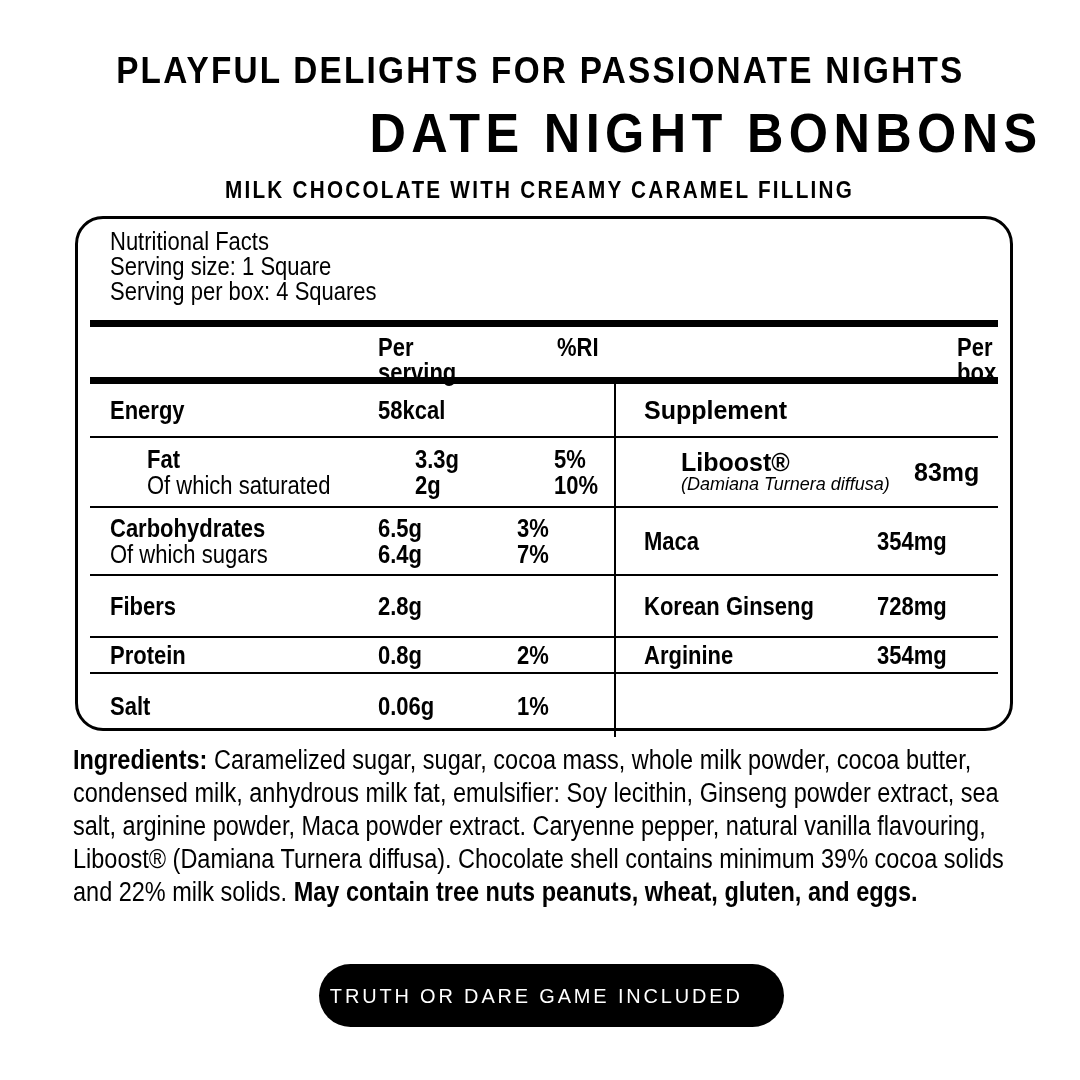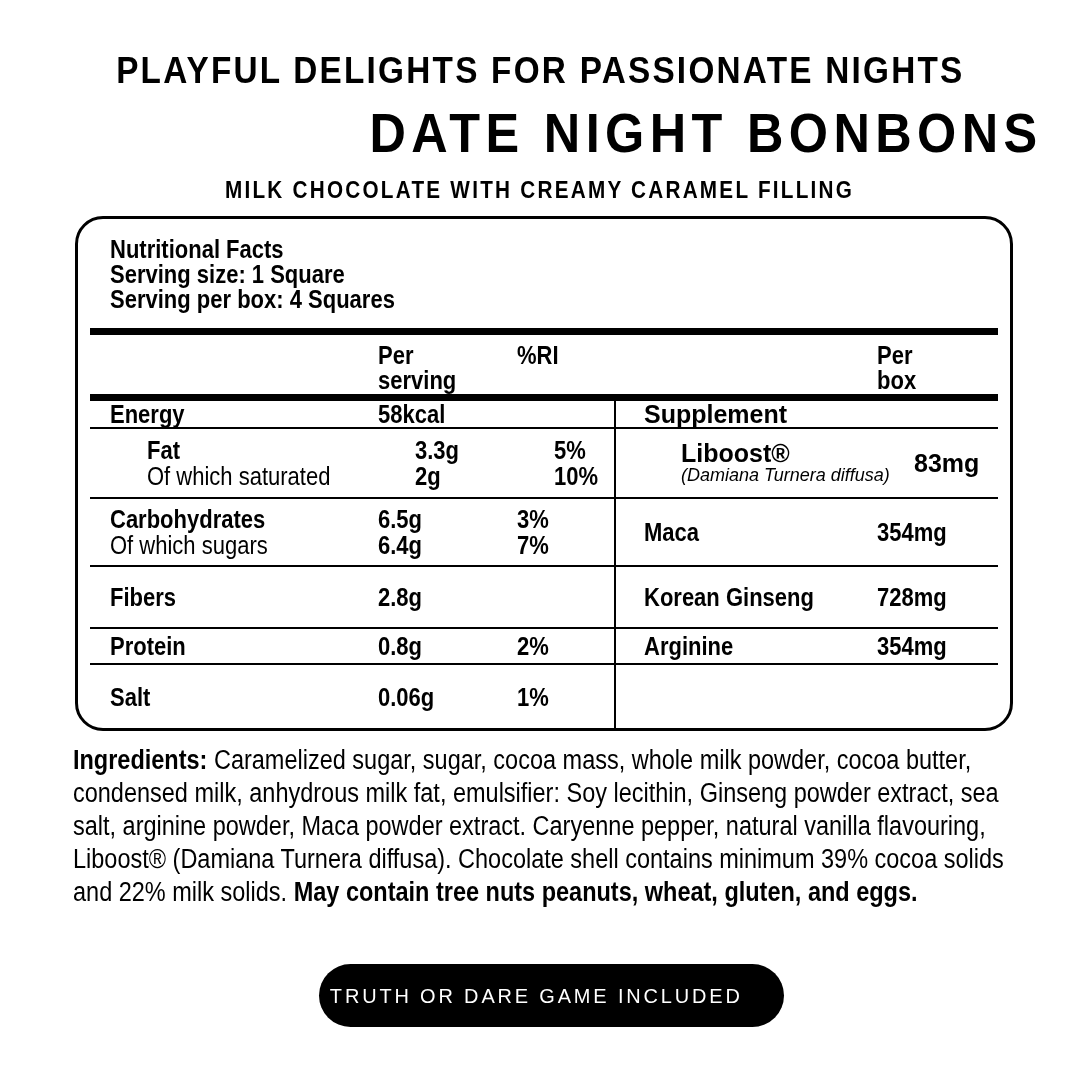--- a/index.html
+++ b/index.html
@@ -22,35 +22,35 @@
   .title    { margin-top:11px; font-size:56px; font-weight:bold; letter-spacing:6px; line-height:1.05;text-align:right; }
   .subtitle { margin-top:15px; font-size:23px; font-weight:bold; letter-spacing:2.5px; }
 
   
   .panel {
     position:absolute; top:216px; left:75px;
     width:938px; height:515px;
     border:3px solid #000; border-radius:28px;
     background:#fff;
   }
-  .panel-head { padding:18px 0 0 32px; font-size:25px; font-weight:bold; line-height:25px; }
+  .panel-head { padding:10px 0 0 32px; font-size:25px; font-weight:normal; line-height:25px; }
   .rule-thick { height:7px; background:#000; margin:0 12px; }
   .rule-thick.first { margin-top:16px; }
   .rule-thin  { height:2px; background:#000; margin:0 12px; }
 
-  .colhead { display:flex; height:59px; padding-top:8px; font-size:25px; font-weight:bold; line-height:25px; }
+  .colhead { display:flex; height:50px; padding-top:8px; font-size:25px; font-weight:bold; line-height:25px;gap:40px; }
   .ch-serv { margin-left:300px; width:139px; }
   .ch-ri   { width:97px; }
   .ch-box  { margin-left:263px; }
 
   .rows { position:relative; }
   .divider { position:absolute; left:536px; top:0; bottom:0; width:2px; background:#000; }
 
   .row { display:flex; align-items:center; font-size:25px; line-height:26px; }
-  .r1 { height:26px; } .r2 { height:68px;padding-left:37px; } .r3 { height:66px; }
+  .r1 { height:52px; } .r2 { height:68px;padding-left:37px; } .r3 { height:66px; }
   .r4 { height:60px; } .r5 { height:34px; } .r6 { height:63px; }
 
   .c-label { margin-left:32px; width:268px; }
   .c-serv  { width:139px; }
   .c-ri    { width:97px; }
   .c-sup   { margin-left:30px; width:233px; }
   .c-amt   { flex:1; }
 
   .b { font-weight:bold; }
   .sub { font-weight:normal; }

